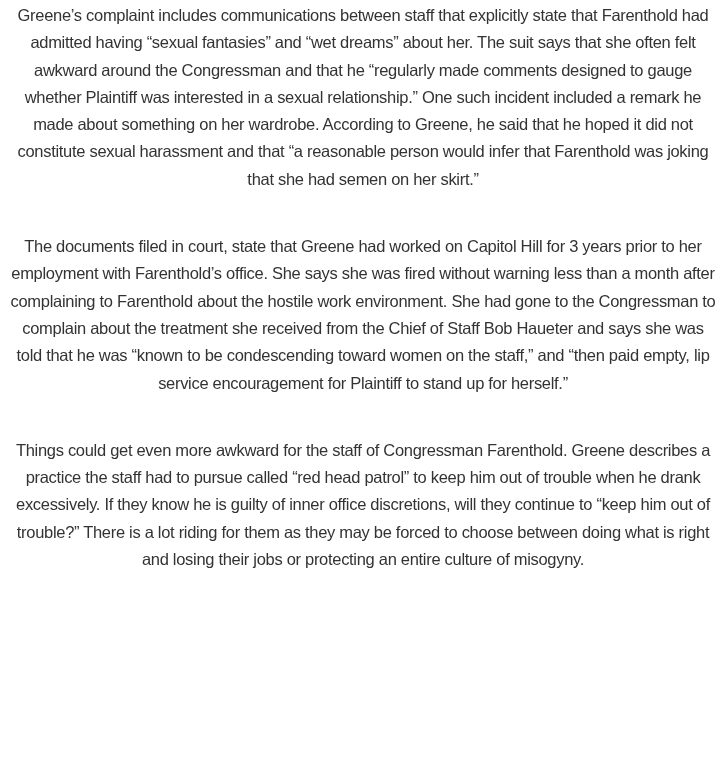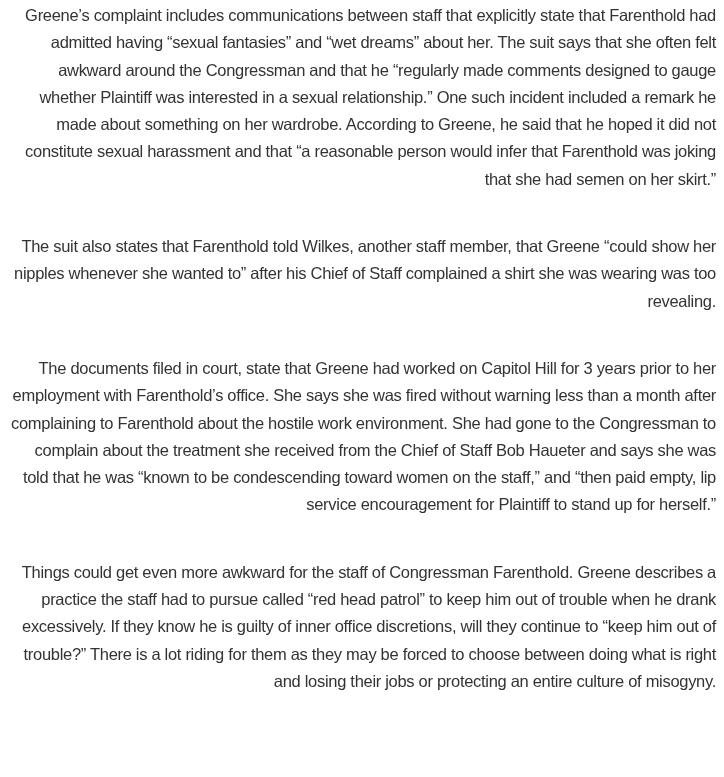--- a/index.html
+++ b/index.html
@@ -15,27 +15,26 @@
   .article {
     box-sizing: border-box;
     width: 724px;
     height: 777px;
     padding: 2px 8px 0 10px;
     font-family: "Liberation Sans", "DejaVu Sans", sans-serif;
     font-size: 16.5px;
     line-height: 27.3px;
     letter-spacing: -0.3px;
     color: #333333;
-    text-align: right;
+    text-align: center;
   }
   .para {
     margin: 0 0 40px 0;
   }
 </style>
 </head>
 <body style="background: rgb(255, 255, 255);">
 
 <main class="article" style="color: rgb(51, 51, 51);">
     <p class="para">Greene’s complaint includes communications between staff that explicitly state that Farenthold had admitted having “sexual fantasies” and “wet dreams” about her. The suit says that she often felt awkward around the Congressman and that he “regularly made comments designed to gauge whether Plaintiff was interested in a sexual relationship.” One such incident included a remark he made about something on her wardrobe. According to Greene, he said that he hoped it did not constitute sexual harassment and that “a reasonable person would infer that Farenthold was joking that she had semen on her skirt.”</p>
-    <p class="para">The suit also states that Farenthold told Wilkes, another staff member, that Greene “could show her nipples whenever she wanted to” after his Chief of Staff complained a shirt she was wearing was too revealing.</p>
     <p class="para">The documents filed in court, state that Greene had worked on Capitol Hill for 3 years prior to her employment with Farenthold’s office. She says she was fired without warning less than a month after complaining to Farenthold about the hostile work environment. She had gone to the Congressman to complain about the treatment she received from the Chief of Staff Bob Haueter and says she was told that he was “known to be condescending toward women on the staff,” and “then paid empty, lip service encouragement for Plaintiff to stand up for herself.”</p>
     <p class="para">Things could get even more awkward for the staff of Congressman Farenthold. Greene describes a practice the staff had to pursue called “red head patrol” to keep him out of trouble when he drank excessively. If they know he is guilty of inner office discretions, will they continue to “keep him out of trouble?” There is a lot riding for them as they may be forced to choose between doing what is right and losing their jobs or protecting an entire culture of misogyny.</p>
   </main>
 
 </body></html>

